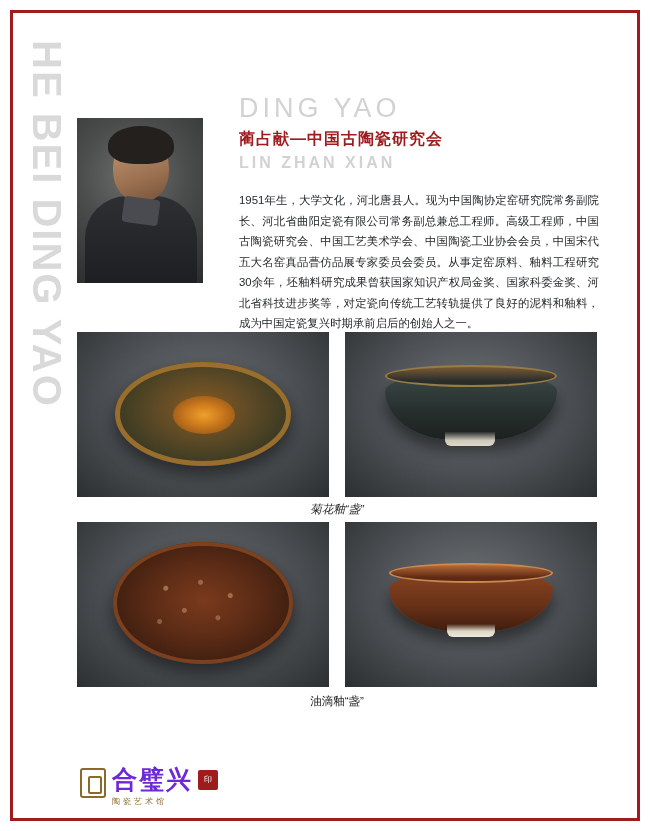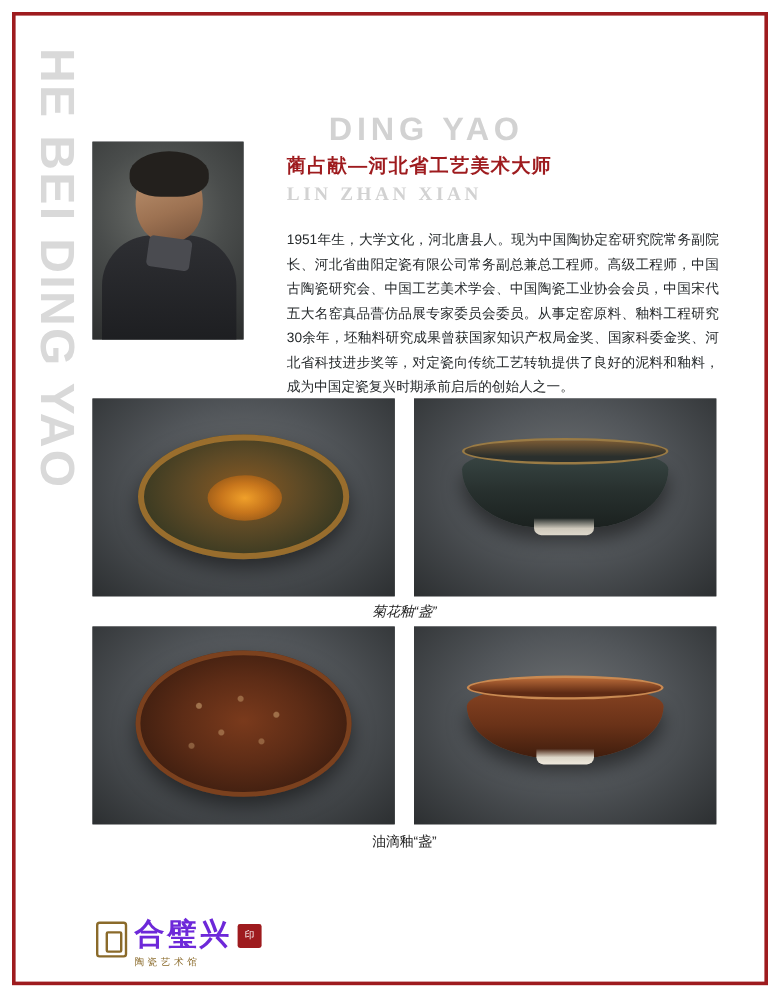--- a/index.html
+++ b/index.html
@@ -98,40 +98,38 @@
   }
 
   .title-block {
     position: absolute;
     left: 162px; top: 0;
     width: 360px;
   }
   .pinyin-top {
     color: #d2d2d2;
     font-size: 27px;
-    font-weight: bold;
+    font-weight: normal;
     letter-spacing: 4px;
     line-height: 32px;
-    margin-left: 35px;
   }
   .name-cn {
     color: #9e1b1e;
     font-size: 16px;
     font-weight: bold;
     letter-spacing: 1px;
     line-height: 26px;
     margin-top: 2px;
   }
   .pinyin-bottom {
     color: #d2d2d2;
     font-size: 16px;
     font-weight: bold;
     letter-spacing: 3px;
     line-height: 22px;
-    font-family: Liberation Serif, serif;
   }
   .bio {
     position: absolute;
     left: 162px; top: 98px;
     width: 360px;
     color: #25292b;
     font-size: 11.4px;
     line-height: 20.5px;
     text-align: justify;
     text-indent: 0;
@@ -348,21 +346,21 @@
       <div class="portrait">
         <div class="bg"></div>
         <div class="body"></div>
         <div class="head"></div>
         <div class="hair"></div>
         <div class="collar"></div>
       </div>
 
       <div class="title-block">
         <div class="pinyin-top">DING YAO</div>
-        <div class="name-cn">蔺占献—河北省工艺美术大师</div>
+        <div class="name-cn">蔺占献—中国古陶瓷研究会</div>
         <div class="pinyin-bottom">LIN ZHAN XIAN</div>
       </div>
 
       <div class="bio">1951年生，大学文化，河北唐县人。现为中国陶协定窑研究院常务副院长、河北省曲阳定瓷有限公司常务副总兼总工程师。高级工程师，中国古陶瓷研究会、中国工艺美术学会、中国陶瓷工业协会会员，中国宋代五大名窑真品瞢仿品展专家委员会委员。从事定窑原料、釉料工程研究30余年，坯釉料研究成果曾获国家知识产权局金奖、国家科委金奖、河北省科技进步奖等，对定瓷向传统工艺转轨提供了良好的泥料和釉料，成为中国定瓷复兴时期承前启后的创始人之一。</div>
     </div>
 
     <div class="photo-row row1">
       <div class="photo left">
         <div class="studio"></div>
         <div class="bowl-a-outer">

